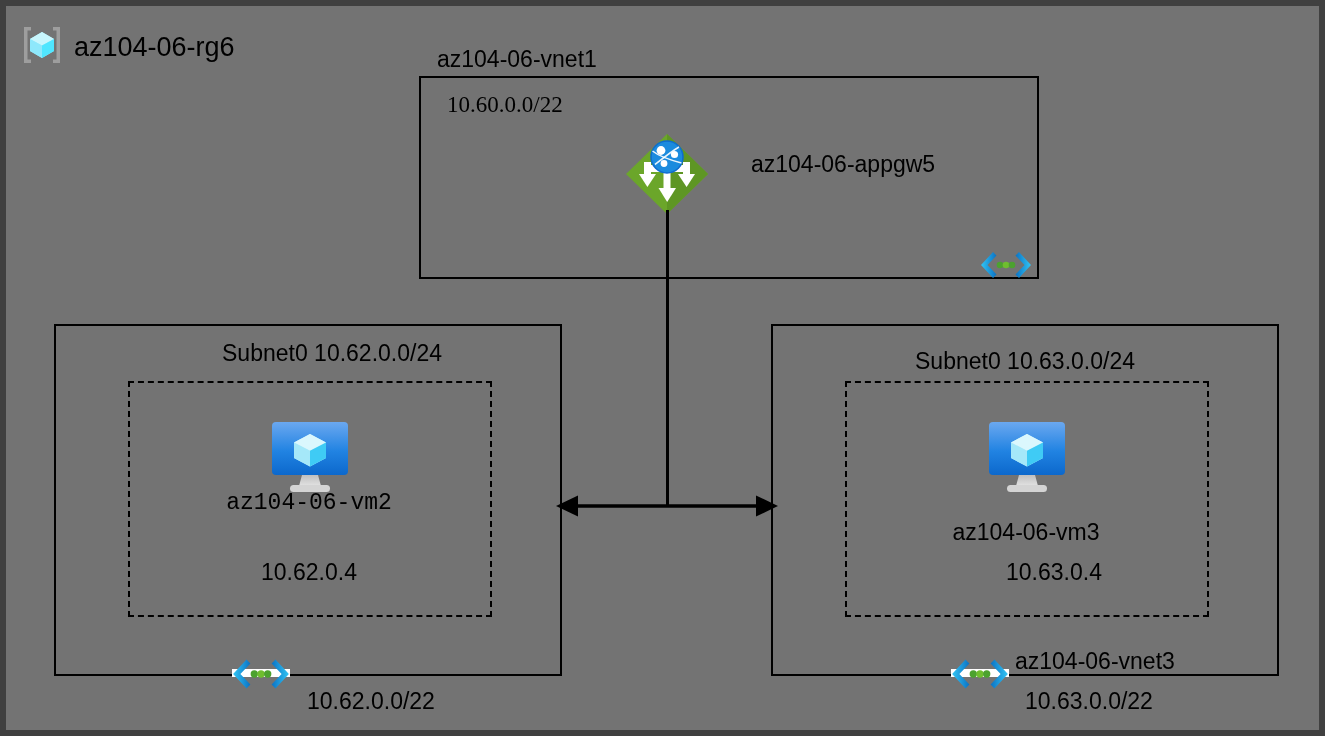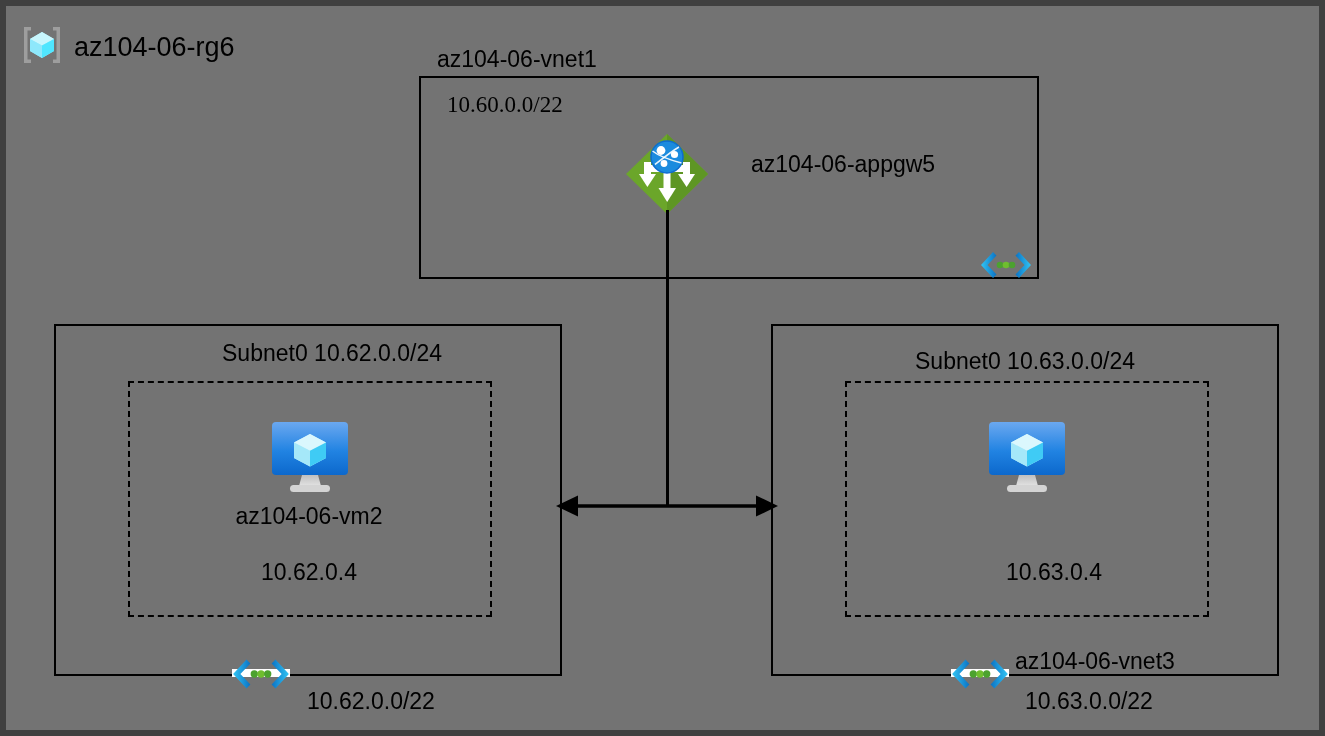--- a/index.html
+++ b/index.html
@@ -193,21 +193,21 @@
 
       <g>
         <path d="M46 20 L62 28.5 L62 44 L46 52.5 L30 44 L30 28.5 Z" fill="#BFEFFA"></path>
         <path d="M46 20 L62 28.5 L46 36.8 L30 28.5 Z" fill="#DBF7FD"></path>
         <path d="M46 36.8 L62 28.5 L62 44 L46 52.5 Z" fill="#3FCBF5"></path>
         <path d="M46 36.8 L30 28.5 L30 44 L46 52.5 Z" fill="#A5E8F9"></path>
       </g>
     </svg>
   </div>
 
-  <div class="lbl center" style="left:303px; top:495px;">az104-06-vm2</div>
+  <div class="lbl center" style="left:303px; top:482px;font-family:Liberation Mono, monospace;">az104-06-vm2</div>
   <div class="lbl center" style="left:303px; top:551px;">10.62.0.4</div>
 
   <div class="badge-mask" style="left:226px; top:663px; width:58px; height:8px;"></div>
   <div class="icon-abs" style="left:226px; top:651px;">
     <svg width="58" height="34" viewBox="0 0 52 30">
       <defs>
         <linearGradient id="vg3" x1="0" y1="0" x2="1" y2="0">
           <stop offset="0%" stop-color="#32C5F4"></stop>
           <stop offset="100%" stop-color="#0B72C4"></stop>
         </linearGradient>
@@ -250,20 +250,21 @@
       <rect x="26" y="71" width="40" height="7" rx="3.5" fill="#D4D4D4"></rect>
       <g>
         <path d="M46 20 L62 28.5 L62 44 L46 52.5 L30 44 L30 28.5 Z" fill="#BFEFFA"></path>
         <path d="M46 20 L62 28.5 L46 36.8 L30 28.5 Z" fill="#DBF7FD"></path>
         <path d="M46 36.8 L62 28.5 L62 44 L46 52.5 Z" fill="#3FCBF5"></path>
         <path d="M46 36.8 L30 28.5 L30 44 L46 52.5 Z" fill="#A5E8F9"></path>
       </g>
     </svg>
   </div>
 
+  <div class="lbl center" style="left:1020px; top:511px;">az104-06-vm3</div>
   <div class="lbl center" style="left:1020px; top:551px;margin-left:28px;">10.63.0.4</div>
 
   <div class="badge-mask" style="left:945px; top:663px; width:58px; height:8px;"></div>
   <div class="icon-abs" style="left:945px; top:651px;">
     <svg width="58" height="34" viewBox="0 0 52 30">
       <defs>
         <linearGradient id="vg5" x1="0" y1="0" x2="1" y2="0">
           <stop offset="0%" stop-color="#32C5F4"></stop>
           <stop offset="100%" stop-color="#0B72C4"></stop>
         </linearGradient>

